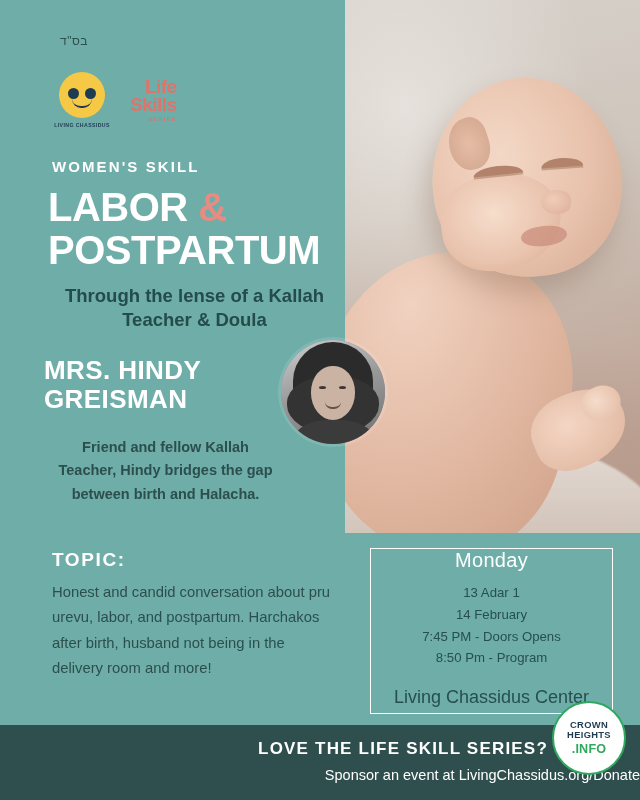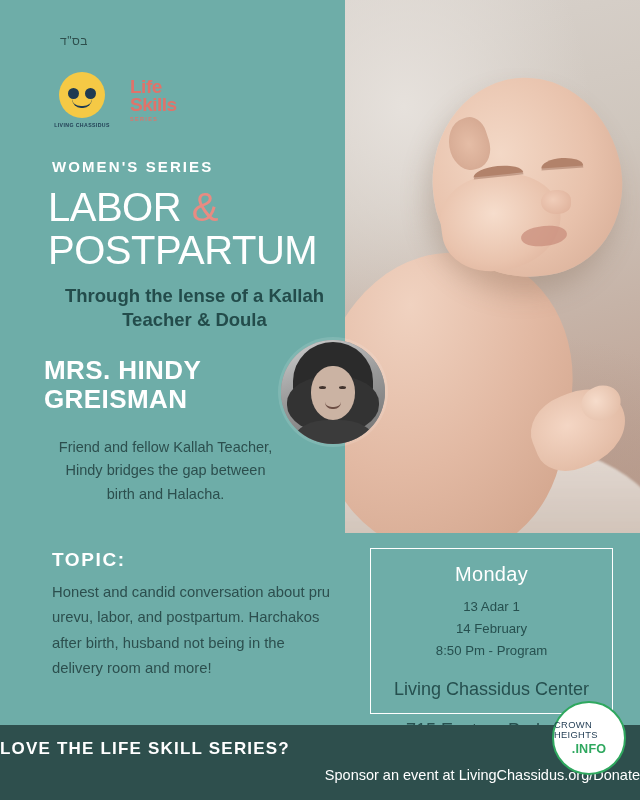--- a/index.html
+++ b/index.html
@@ -101,32 +101,32 @@
     content:""; position:absolute; top:16px; width:11px; height:11px;
     border-radius:50%; background:#1f3b52;
   }
   .lc-circle:before { left:9px; }
   .lc-circle:after { right:9px; }
   .lc-smile {
     position:absolute; left:13px; top:27px; width:20px; height:9px;
     border-bottom:2.5px solid #1f3b52; border-radius:0 0 12px 12px;
   }
   .lc-text { font-size:5.2px; letter-spacing:.4px; color:#1f3b52; margin-top:4px; font-weight:700; }
-  .logo-ls { text-align:left; }
+  .logo-ls { text-align:right; }
   .ls-title { font-size:19px; font-weight:700; color:#e0736a; line-height:.92; letter-spacing:-.5px; }
   .ls-title span { display:block; }
   .ls-sub { font-size:5.4px; font-weight:700; color:#e0736a; letter-spacing:1.4px; margin-top:3px; }
 
   .eyebrow {
     position:absolute; left:52px; top:158px;
     font-size:15px; font-weight:700; letter-spacing:2.1px; color:#ffffff;
   }
   .title {
     position:absolute; left:48px; top:186px; width:320px;
-    font-size:40px; font-weight:400; color:#ffffff; line-height:1.08;
+    font-size:40px; font-weight:700; color:#ffffff; line-height:1.08;
     letter-spacing:-.5px;
   }
   .title .amp { color:#e88b82; }
   .subtitle {
     position:absolute; left:62px; top:284px; width:265px;
     font-size:18.5px; font-weight:700; color:#234c4b; line-height:1.32;
     text-align:center;
   }
 
   .speaker {
@@ -160,63 +160,63 @@
     position:absolute; left:44px; top:62px; width:16px; height:7px;
     border-bottom:2px solid #6d4f45; border-radius:0 0 10px 10px; z-index:3;
   }
   .hs-body {
     position:absolute; left:14px; top:80px; width:78px; height:40px;
     background:#3b3b3b; border-radius:44% 44% 0 0; z-index:1;
   }
 
   .bio {
     position:absolute; left:58px; top:436px; width:215px;
-    font-size:14.5px; color:#2c4f4e; line-height:1.62; font-weight:400;
+    font-size:14.5px; color:#2c4f4e; line-height:1.62; font-weight:700;
     text-align:center;
   }
 
   .topic-label {
     position:absolute; left:52px; top:549px;
     font-size:19px; font-weight:700; letter-spacing:1.6px; color:#ffffff;
   }
   .topic-body {
     position:absolute; left:52px; top:580px; width:280px;
     font-size:14.8px; color:#2c4f4e; line-height:1.72;
   }
 
   
   .details {
     position:absolute; left:370px; top:548px; width:243px; height:166px;
-    border:1.6px solid #ffffff; text-align:center; padding-top:14px;
+    border:1.6px solid #ffffff; text-align:center; 
   }
   .d-day { font-size:20px; color:#ffffff; font-weight:400; letter-spacing:.3px; }
   .d-lines { margin-top:10px; }
   .d-line { font-size:13.2px; color:#26504f; line-height:1.65; }
   .d-venue { margin-top:14px; }
   .d-venue .d-line { font-size:18px;margin-top:11px; }
 
   
   .footer {
     position:absolute; left:0; bottom:0; width:640px; height:75px;
     background:#2e4f4d;
   }
   .f-title {
-    position:absolute; left:0; top:14px; width:548px; text-align:left;
+    position:absolute; left:0; top:14px; width:548px; text-align:right;
     font-size:17px; font-weight:700; letter-spacing:1.2px; color:#ffffff;
   }
   .f-sub {
     position:absolute; left:0; top:42px; width:640px; text-align:right;
     font-size:14.5px; color:#ffffff; font-weight:400;
   }
   .badge {
     position:absolute; right:14px; top:-24px; width:74px; height:74px;
     border-radius:50%; background:#ffffff; border:2px solid #2fa85f;
     display:flex; flex-direction:column; align-items:center; justify-content:center;
   }
-  .badge .b1 { font-size:9.4px; font-weight:400; color:#1f3b52; letter-spacing:.3px; line-height:1.08; }
+  .badge .b1 { font-size:9.4px; font-weight:700; color:#1f3b52; letter-spacing:.3px; line-height:1.08; text-align:center; }
   .badge .b2 { font-size:12.6px; font-weight:700; color:#2fa85f; letter-spacing:.2px; margin-top:2px; }
 </style>
 </head>
 <body>
 
 <div class="poster">
 
   <div class="photo-panel">
     <div class="photo-bg"></div>
     <div class="blanket"></div>
@@ -243,21 +243,21 @@
     </div>
     <div class="logo-ls">
       <div class="ls-title">
         <span>Life</span>
         <span>Skills</span>
       </div>
       <div class="ls-sub">SERIES</div>
     </div>
   </div>
 
-  <div class="eyebrow">WOMEN'S SERIES</div>
+  <div class="eyebrow">WOMEN'S SKILL</div>
   <div class="title">
     <span>LABOR </span><span class="amp">&amp;</span><br>
     <span>POSTPARTUM</span>
   </div>
   <div class="subtitle">Through the lense of a Kallah Teacher &amp; Doula</div>
 
   <div class="speaker">MRS. HINDY GREISMAN</div>
   <div class="headshot">
     <div class="hs-bg"></div>
     <div class="hs-body"></div>
@@ -270,20 +270,21 @@
   <div class="bio">Friend and fellow Kallah Teacher, Hindy bridges the gap between birth and Halacha.</div>
 
   <div class="topic-label">TOPIC:</div>
   <div class="topic-body">Honest and candid conversation about pru urevu, labor, and postpartum. Harchakos after birth, husband not being in the delivery room and more!</div>
 
   <div class="details">
     <div class="d-day">Monday</div>
     <div class="d-lines">
       <div class="d-line">13 Adar 1</div>
       <div class="d-line">14 February</div>
+      <div class="d-line">7:45 PM - Doors Opens</div>
       <div class="d-line">8:50 Pm - Program</div>
     </div>
     <div class="d-venue">
       <div class="d-line">Living Chassidus Center</div>
       <div class="d-line">715 Eastern Parkway basement</div>
     </div>
   </div>
 
   <div class="footer">
     <div class="f-title">LOVE THE LIFE SKILL SERIES?</div>

